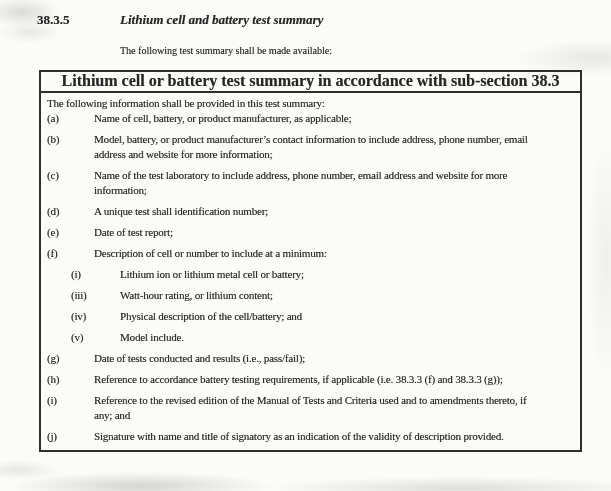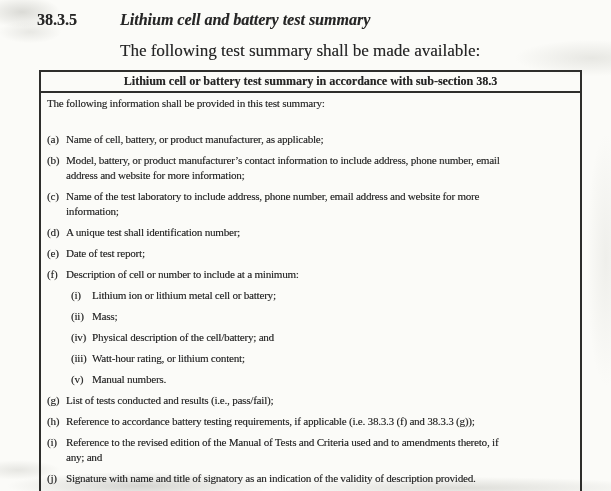--- a/index.html
+++ b/index.html
@@ -14,48 +14,48 @@
     background-image:
       radial-gradient(ellipse 55px 22px at 22px 12px, rgba(165,165,158,0.38), transparent 70%),
       radial-gradient(ellipse 45px 16px at 30px 32px, rgba(175,175,168,0.25), transparent 70%),
       radial-gradient(ellipse 110px 26px at 592px 58px, rgba(180,180,172,0.28), transparent 70%),
       radial-gradient(ellipse 28px 180px at 606px 260px, rgba(195,195,188,0.22), transparent 70%),
       radial-gradient(ellipse 190px 20px at 140px 486px, rgba(150,150,144,0.38), transparent 70%),
       radial-gradient(ellipse 280px 16px at 460px 488px, rgba(160,160,152,0.32), transparent 70%),
       radial-gradient(ellipse 60px 14px at 18px 470px, rgba(175,175,168,0.28), transparent 70%);
     overflow:hidden;
   }
-  .doc-heading{margin:12px 0 0 37px;font-size:16px;line-height:15px;}
+  .doc-heading{margin:12px 0 0 37px;font-size:13px;line-height:15px;}
   .sec-num{display:inline-block;width:83px;font-weight:bold;}
   .sec-title{font-weight:bold;font-style:italic;}
-  .intro{margin:16px 0 12px 120px;font-size:17px;line-height:15px;}
+  .intro{margin:16px 0 12px 120px;font-size:10px;line-height:15px;}
   .summary-table{
     margin:7px 0 0 39px;
     width:543px;
     box-sizing:border-box;
     border:2px solid #2e2e2c;
   }
   .t-header{
     border-bottom:2px solid #2e2e2c;
     text-align:center;
     font-weight:bold;
-    font-size:12px;
+    font-size:16px;
     line-height:14px;
     padding:2px 6px 3px 6px;
   }
   .t-body{
     padding:2px 4px 6px 6px;
     font-size:11px;
     line-height:15px;
     letter-spacing:-0.2px;
   }
-  .t-intro{margin:1px 0 21px 0;}
+  .t-intro{margin:1px 0 0 0;}
   .item{display:flex;align-items:flex-start;margin:0 0 6px 0;}
   .item .lbl{flex:0 0 19px;width:19px;}
-  .item .txt{flex:1 1 auto;white-space:pre-line;}
+  .item .txt{flex:1 1 auto;white-space:pre-line;margin-left:28px;}
   .item.sub{margin-left:24px;}
   .item.sub .lbl{flex:0 0 21px;width:21px;}
 </style>
 </head>
 <body>
 
 <div class="page">
 
   <div class="doc-heading">
     <span class="sec-num">38.3.5</span><span class="sec-title">Lithium cell and battery test summary</span>
@@ -100,43 +100,39 @@
       <div class="item">
         <span class="lbl">(f)</span>
         <span class="txt">Description of cell or number to include at a minimum:</span>
       </div>
 
       <div class="item sub">
         <span class="lbl">(i)</span>
         <span class="txt">Lithium ion or lithium metal cell or battery;</span>
       </div>
 
+
       <div class="item sub">
-        <span class="lbl">(ii)</span>
-        <span class="txt">Mass;</span>
+        <span class="lbl">(iii)</span>
+        <span class="txt">Watt-hour rating, or lithium content;</span>
       </div>
 
       <div class="item sub">
         <span class="lbl">(iv)</span>
         <span class="txt">Physical description of the cell/battery; and</span>
       </div>
 
       <div class="item sub">
-        <span class="lbl">(iii)</span>
-        <span class="txt">Watt-hour rating, or lithium content;</span>
-      </div>
-
-      <div class="item sub">
         <span class="lbl">(v)</span>
-        <span class="txt">Manual numbers.</span>
+        <span class="txt">Model include.</span>
       </div>
 
       <div class="item">
         <span class="lbl">(g)</span>
-        <span class="txt">List of tests conducted and results (i.e., pass/fail);</span>
+        <span class="txt">Date of tests conducted and results (i.e., pass/fail);</span>
       </div>
 
       <div class="item">
         <span class="lbl">(h)</span>
         <span class="txt">Reference to accordance battery testing requirements, if applicable (i.e. 38.3.3 (f) and 38.3.3 (g));</span>
       </div>
 
       <div class="item">
         <span class="lbl">(i)</span>
         <span class="txt">Reference to the revised edition of the Manual of Tests and Criteria used and to amendments thereto, if

